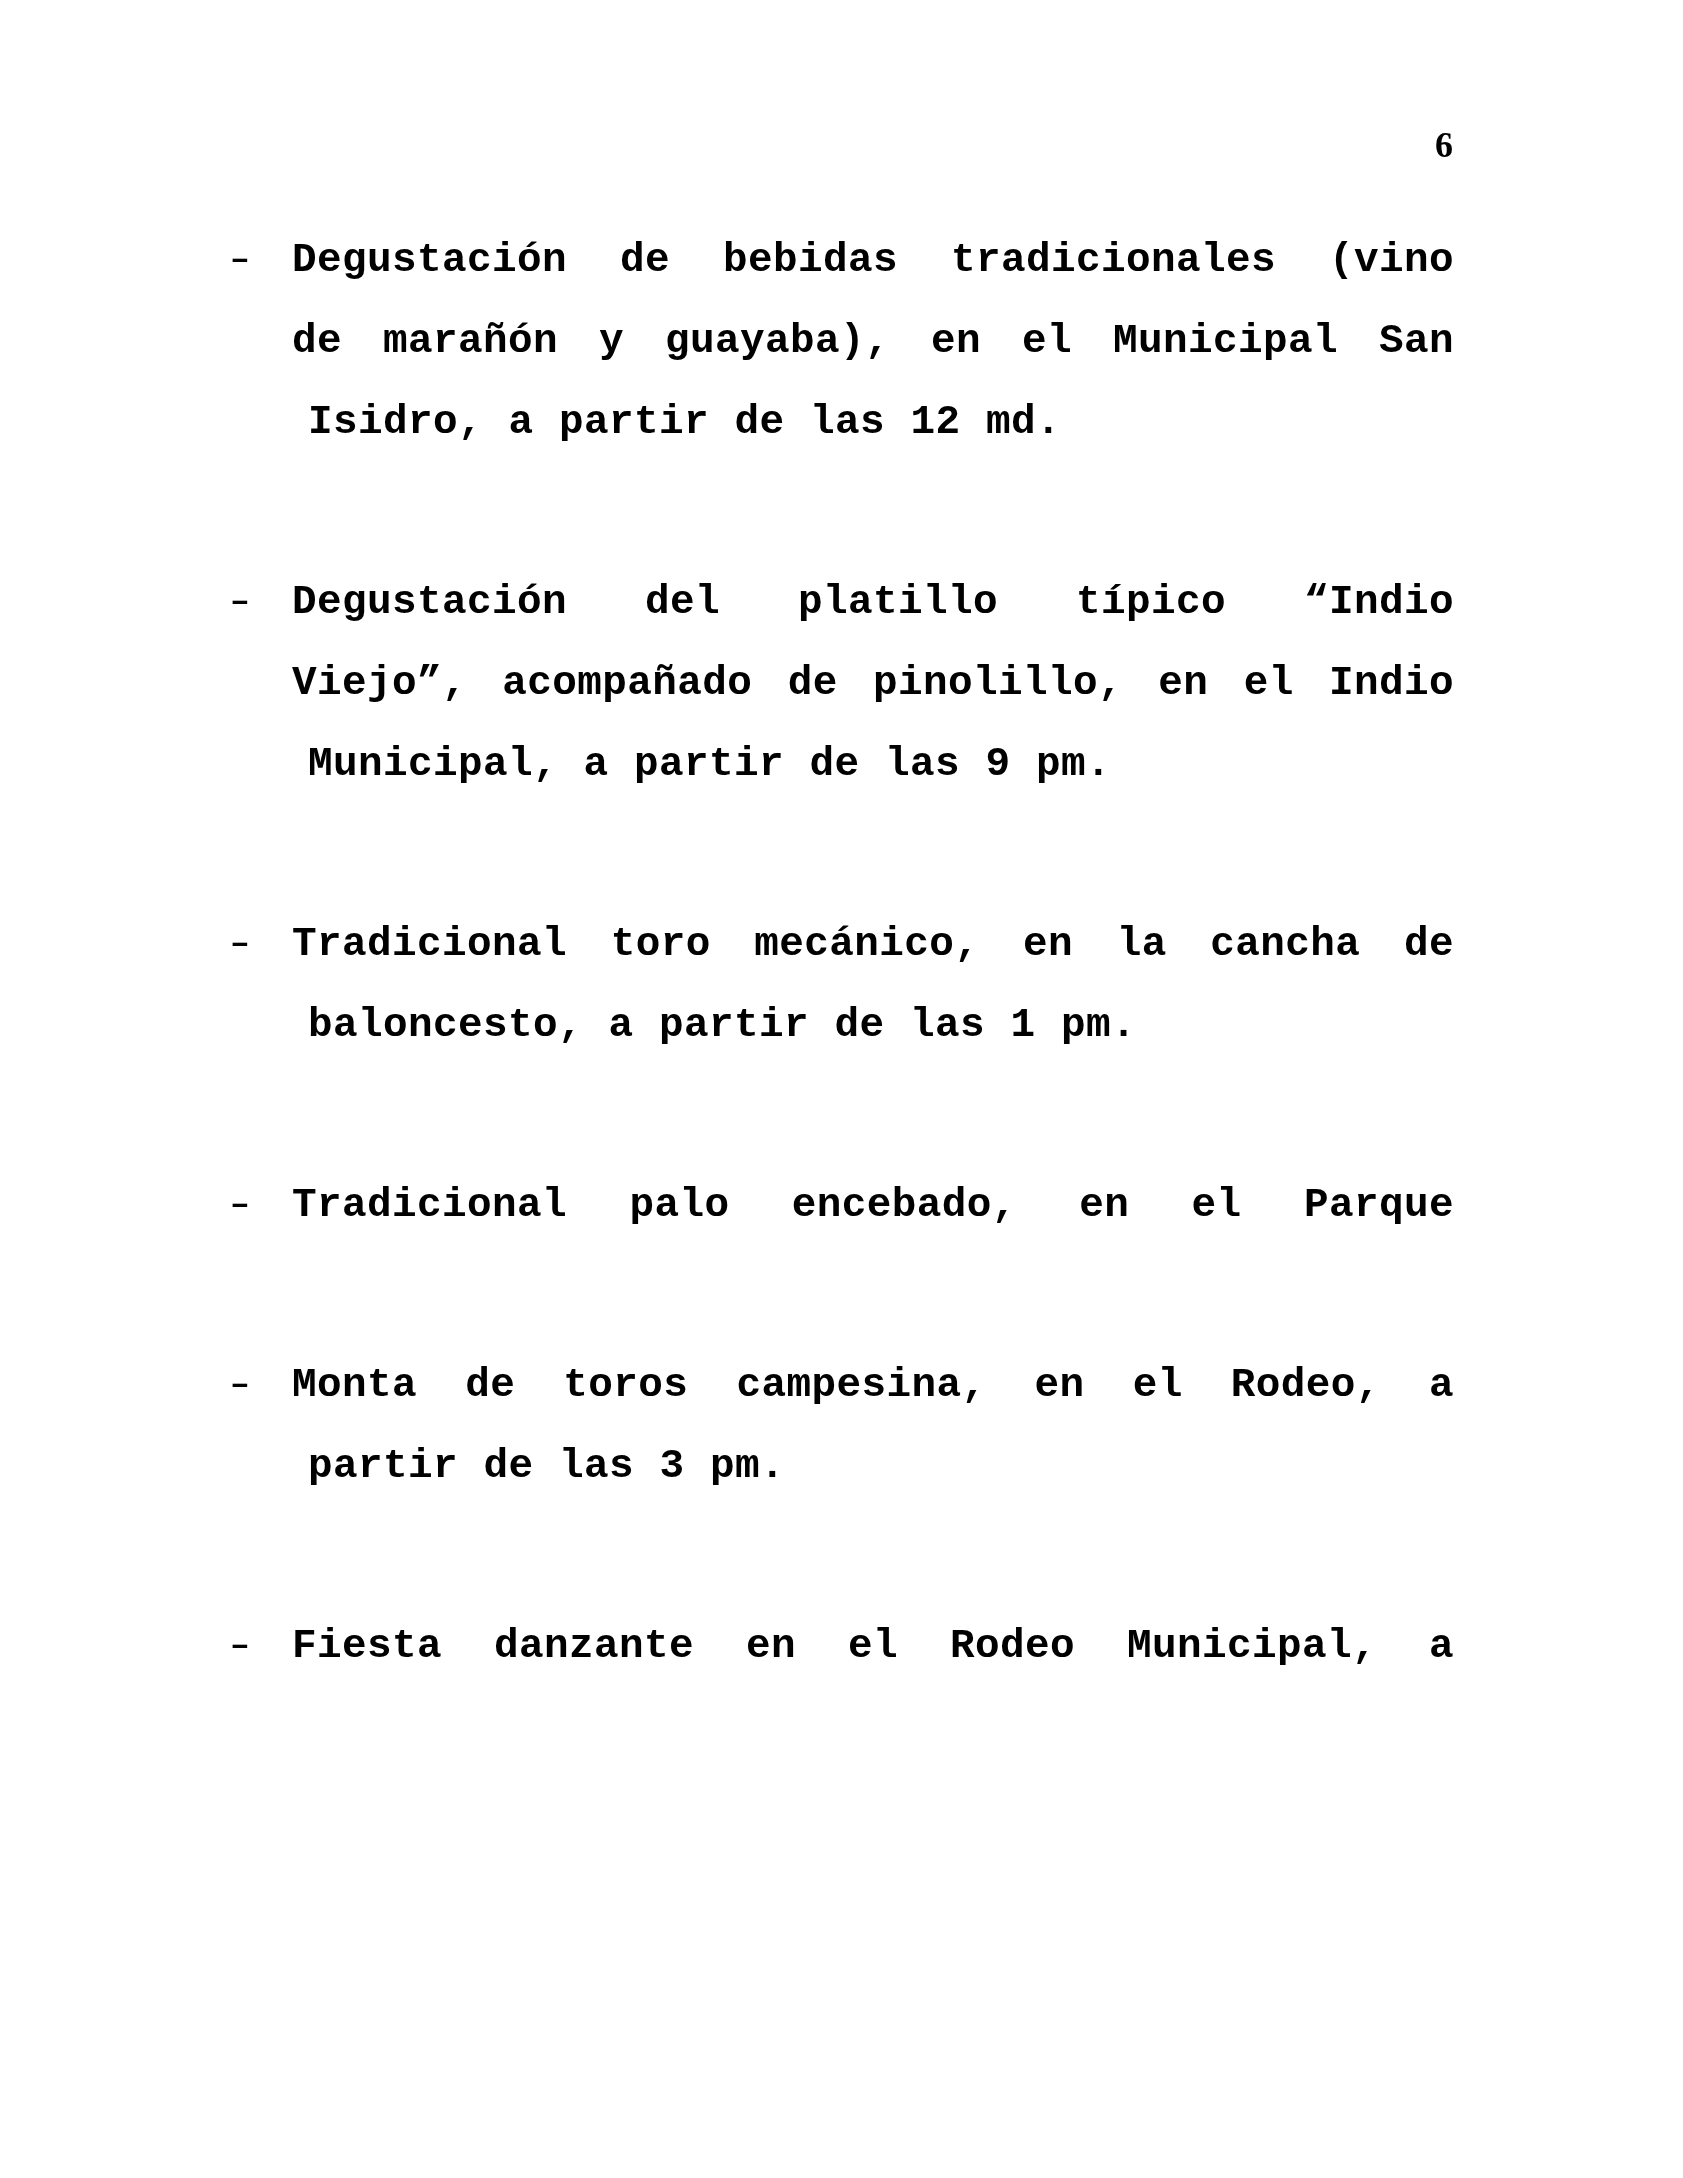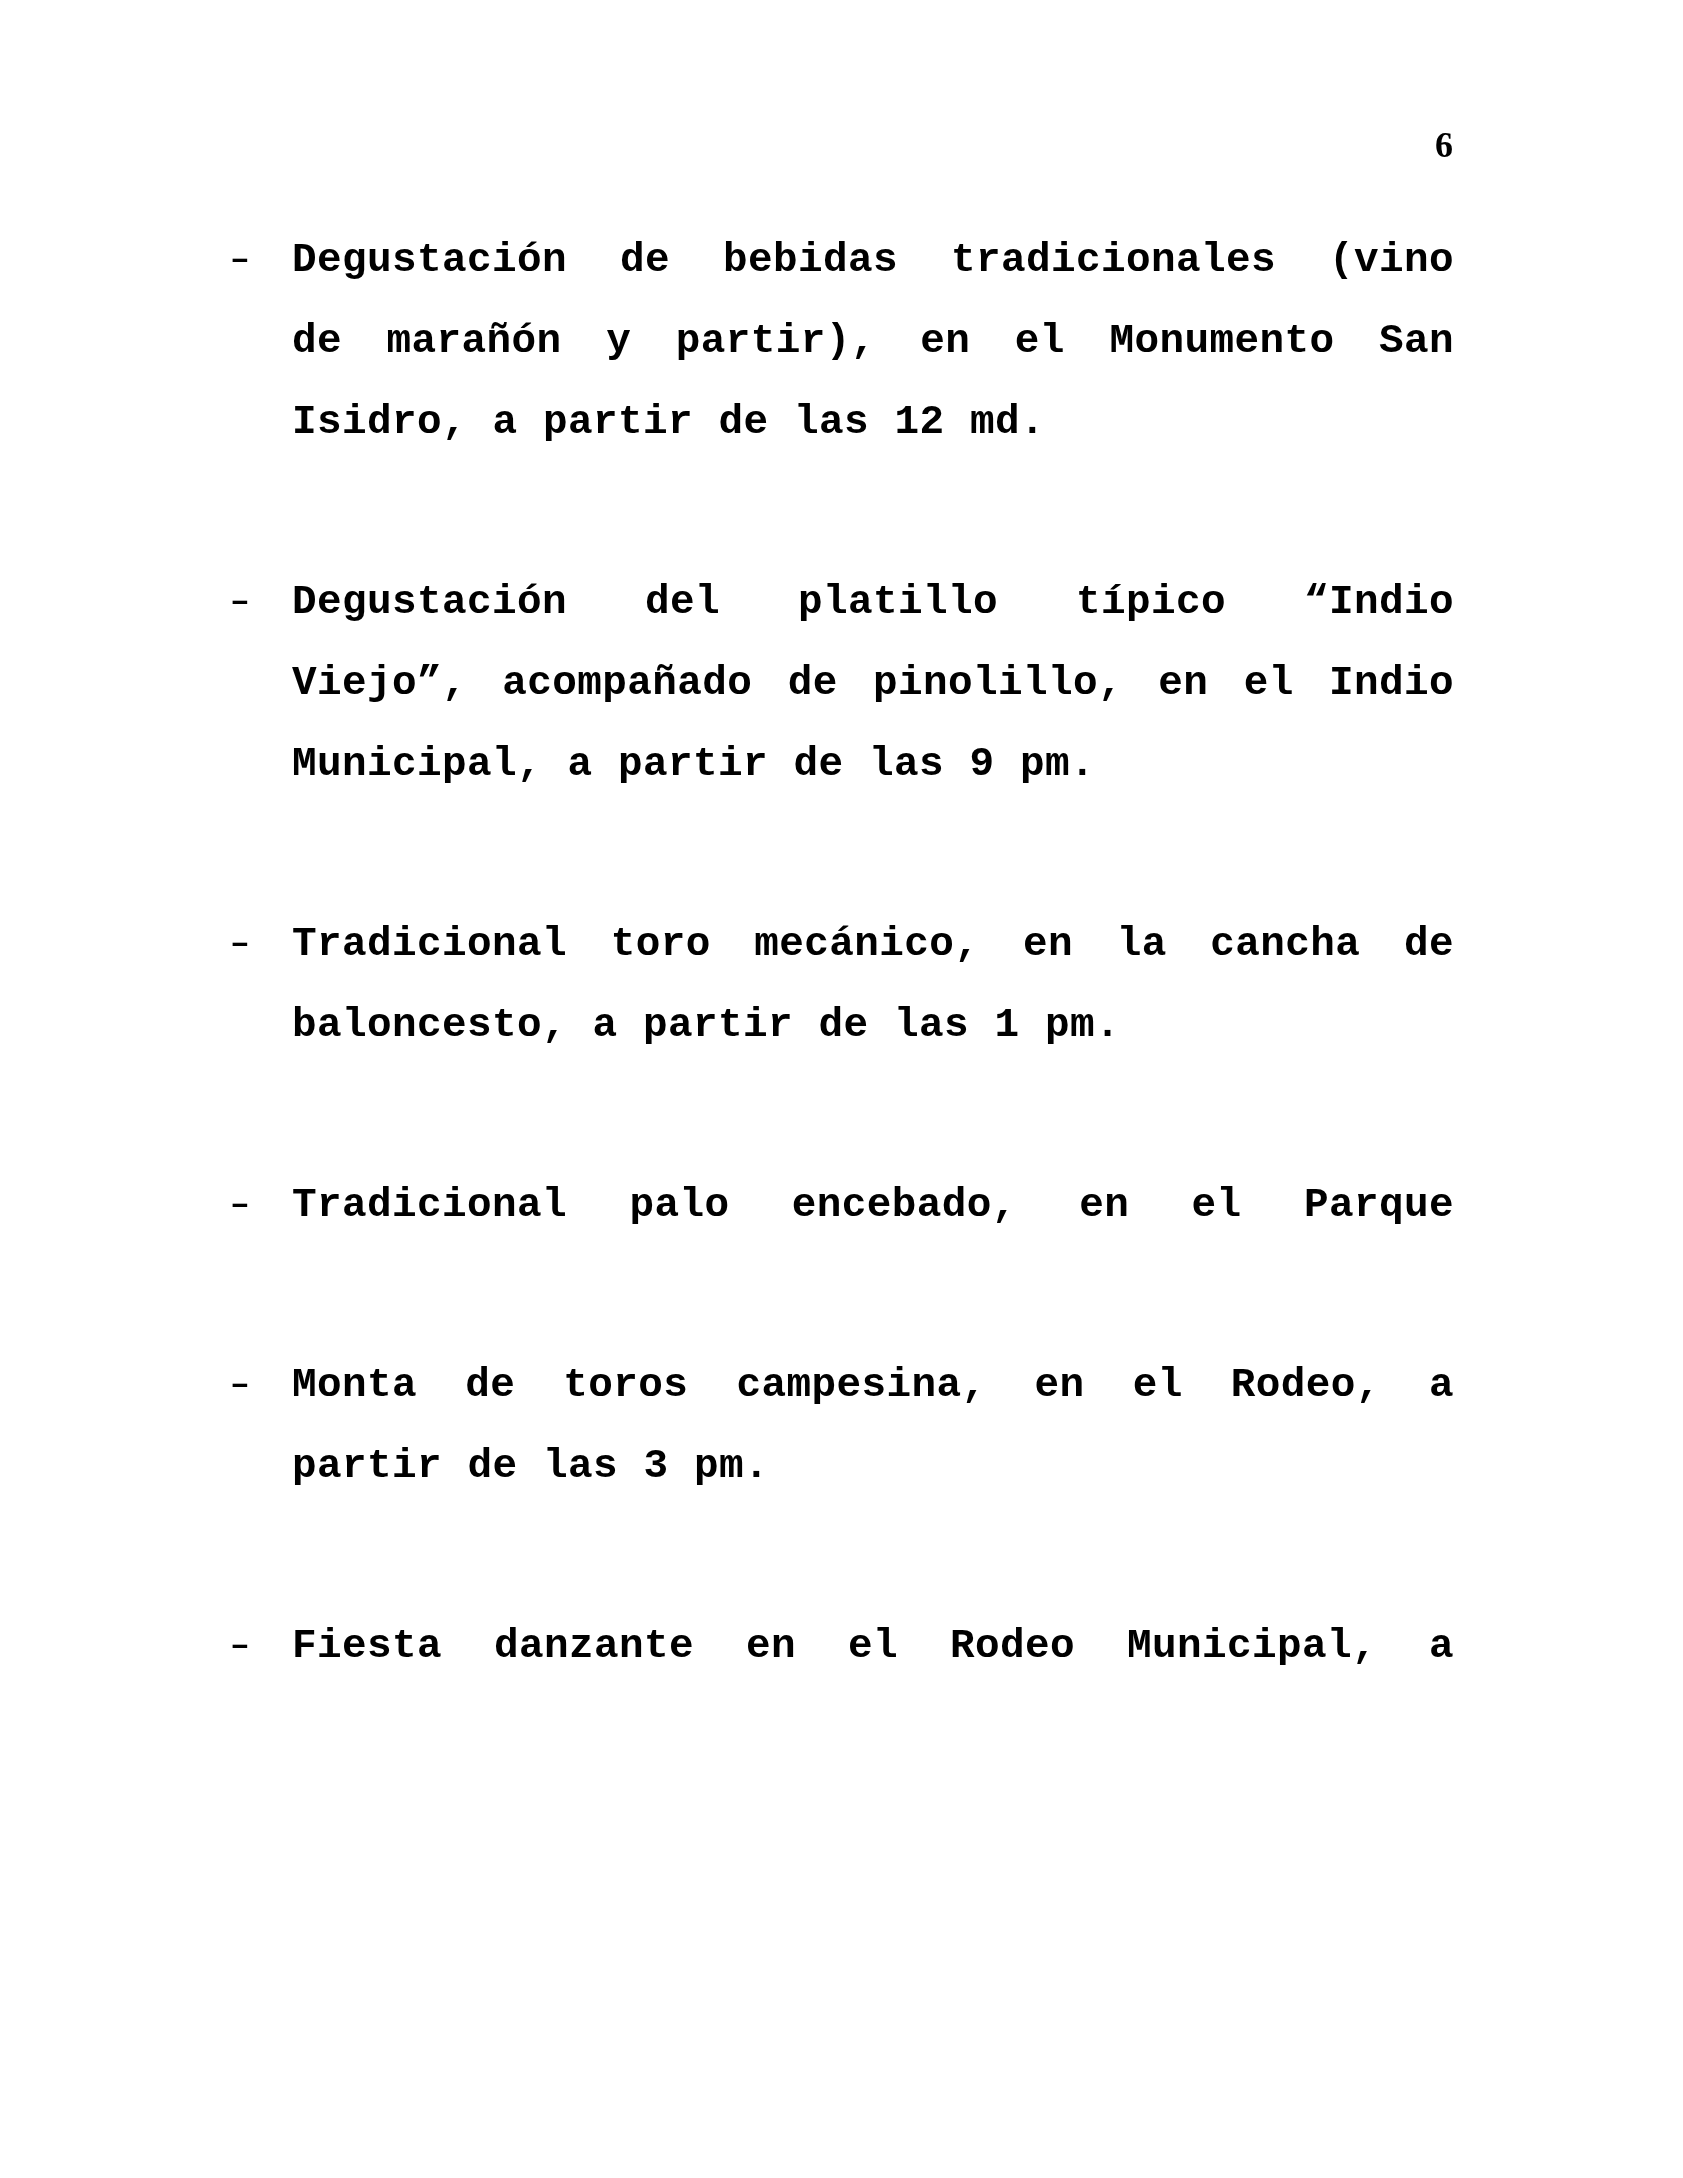--- a/index.html
+++ b/index.html
@@ -83,36 +83,37 @@
   
   .bullet-text .ln {
     display: block;
     text-align: justify;
     text-align-last: justify;
     white-space: nowrap;
   }
   .bullet-text .ln.last {
     text-align: left;
     text-align-last: left;
+    margin-left: 16px;
   }
 </style>
 </head>
 <body>
 
 <div class="page">
 
   <div class="page-number">6</div>
 
   <div class="content">
 
   <div class="bullet-item">
         <span class="bullet-marker">–</span>
         <span class="bullet-text">
           <span class="ln">Degustación de bebidas tradicionales (vino</span>
-          <span class="ln">de marañón y partir), en el Monumento San</span>
+          <span class="ln">de marañón y guayaba), en el Municipal San</span>
           <span class="ln last">Isidro, a partir de las 12 md.</span>
         </span>
       </div>
       <div class="bullet-item">
         <span class="bullet-marker">–</span>
         <span class="bullet-text">
           <span class="ln">Degustación del platillo típico “Indio</span>
           <span class="ln">Viejo”, acompañado de pinolillo, en el Indio</span>
           <span class="ln last">Municipal, a partir de las 9 pm.</span>
         </span>

